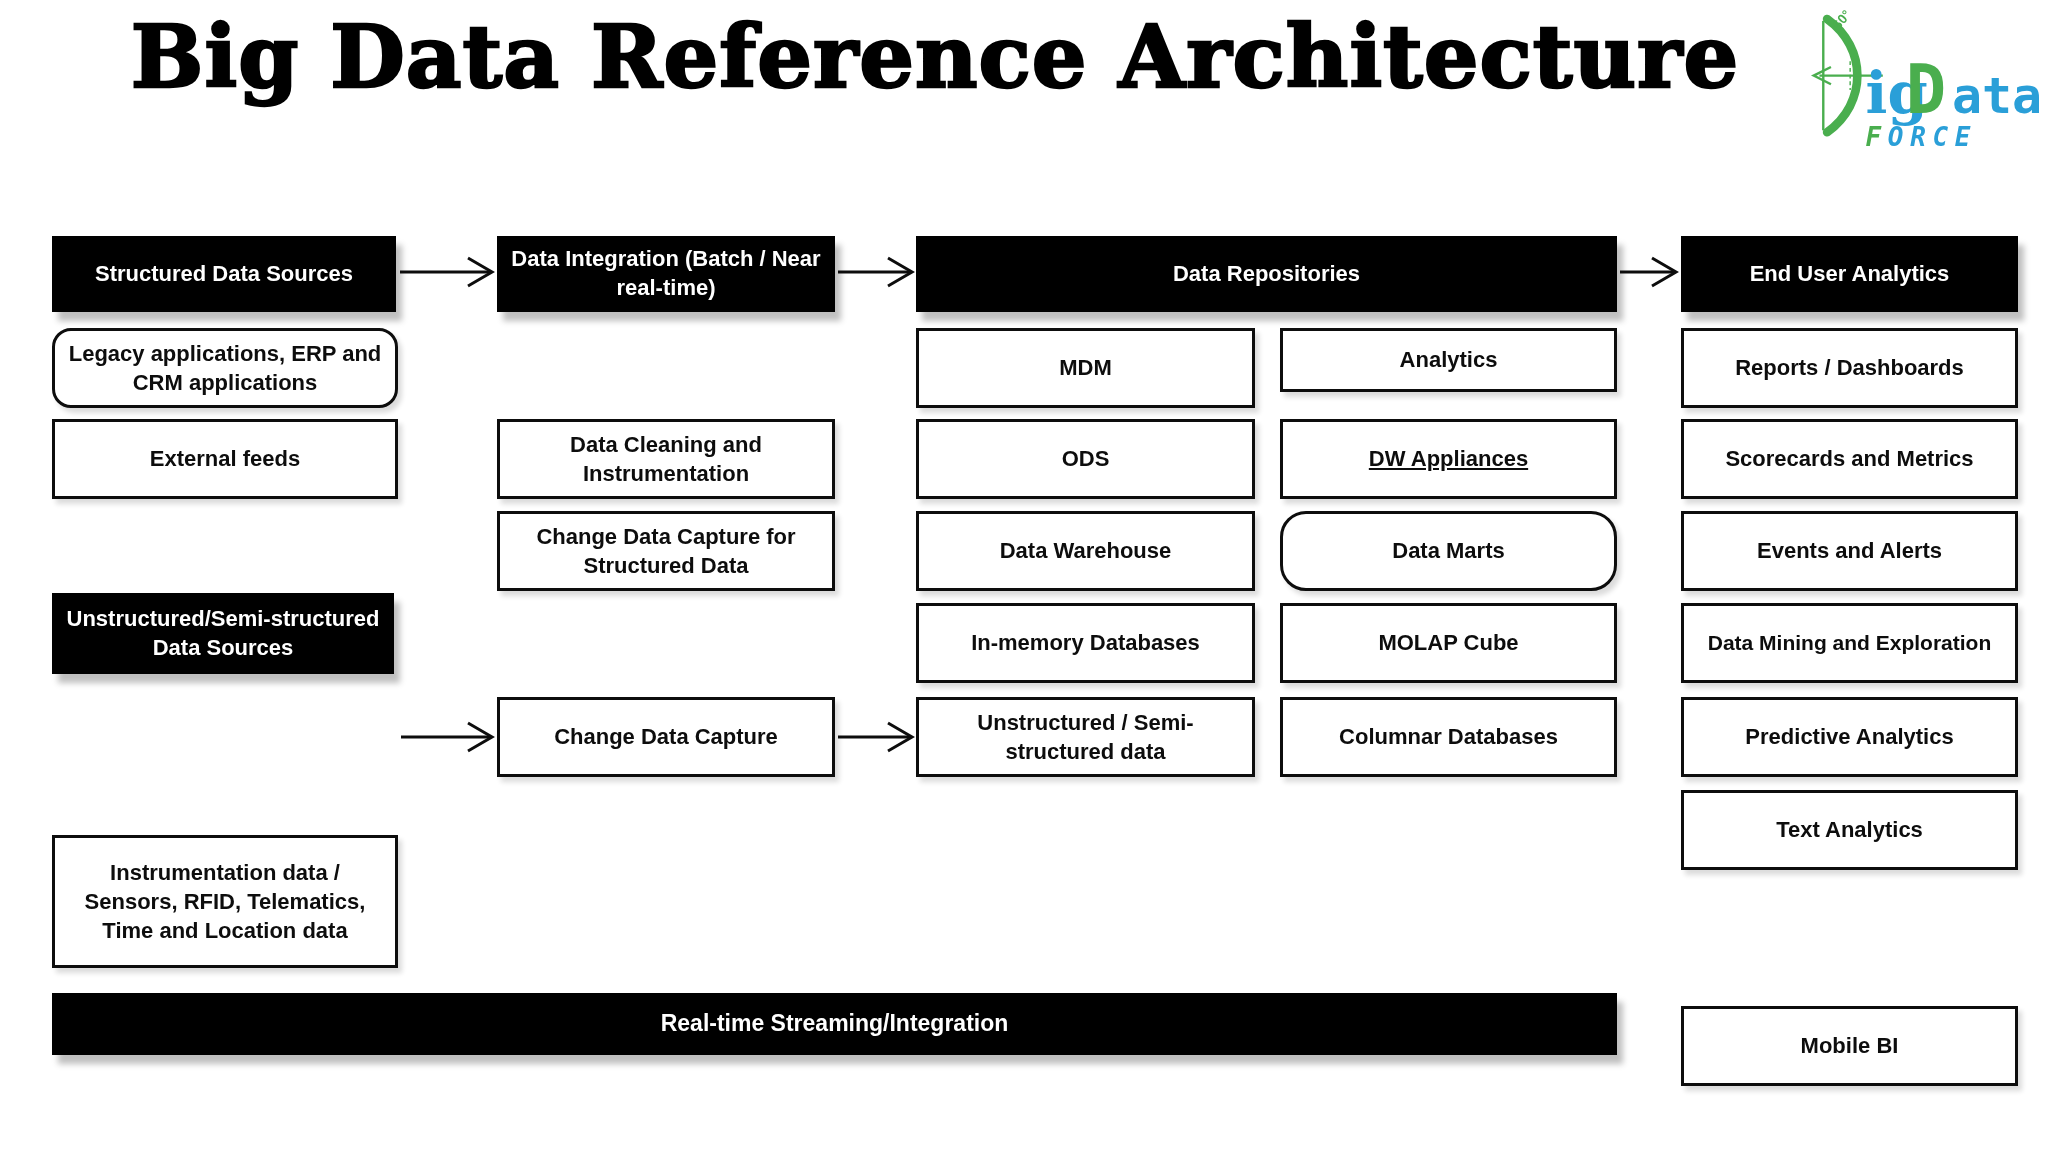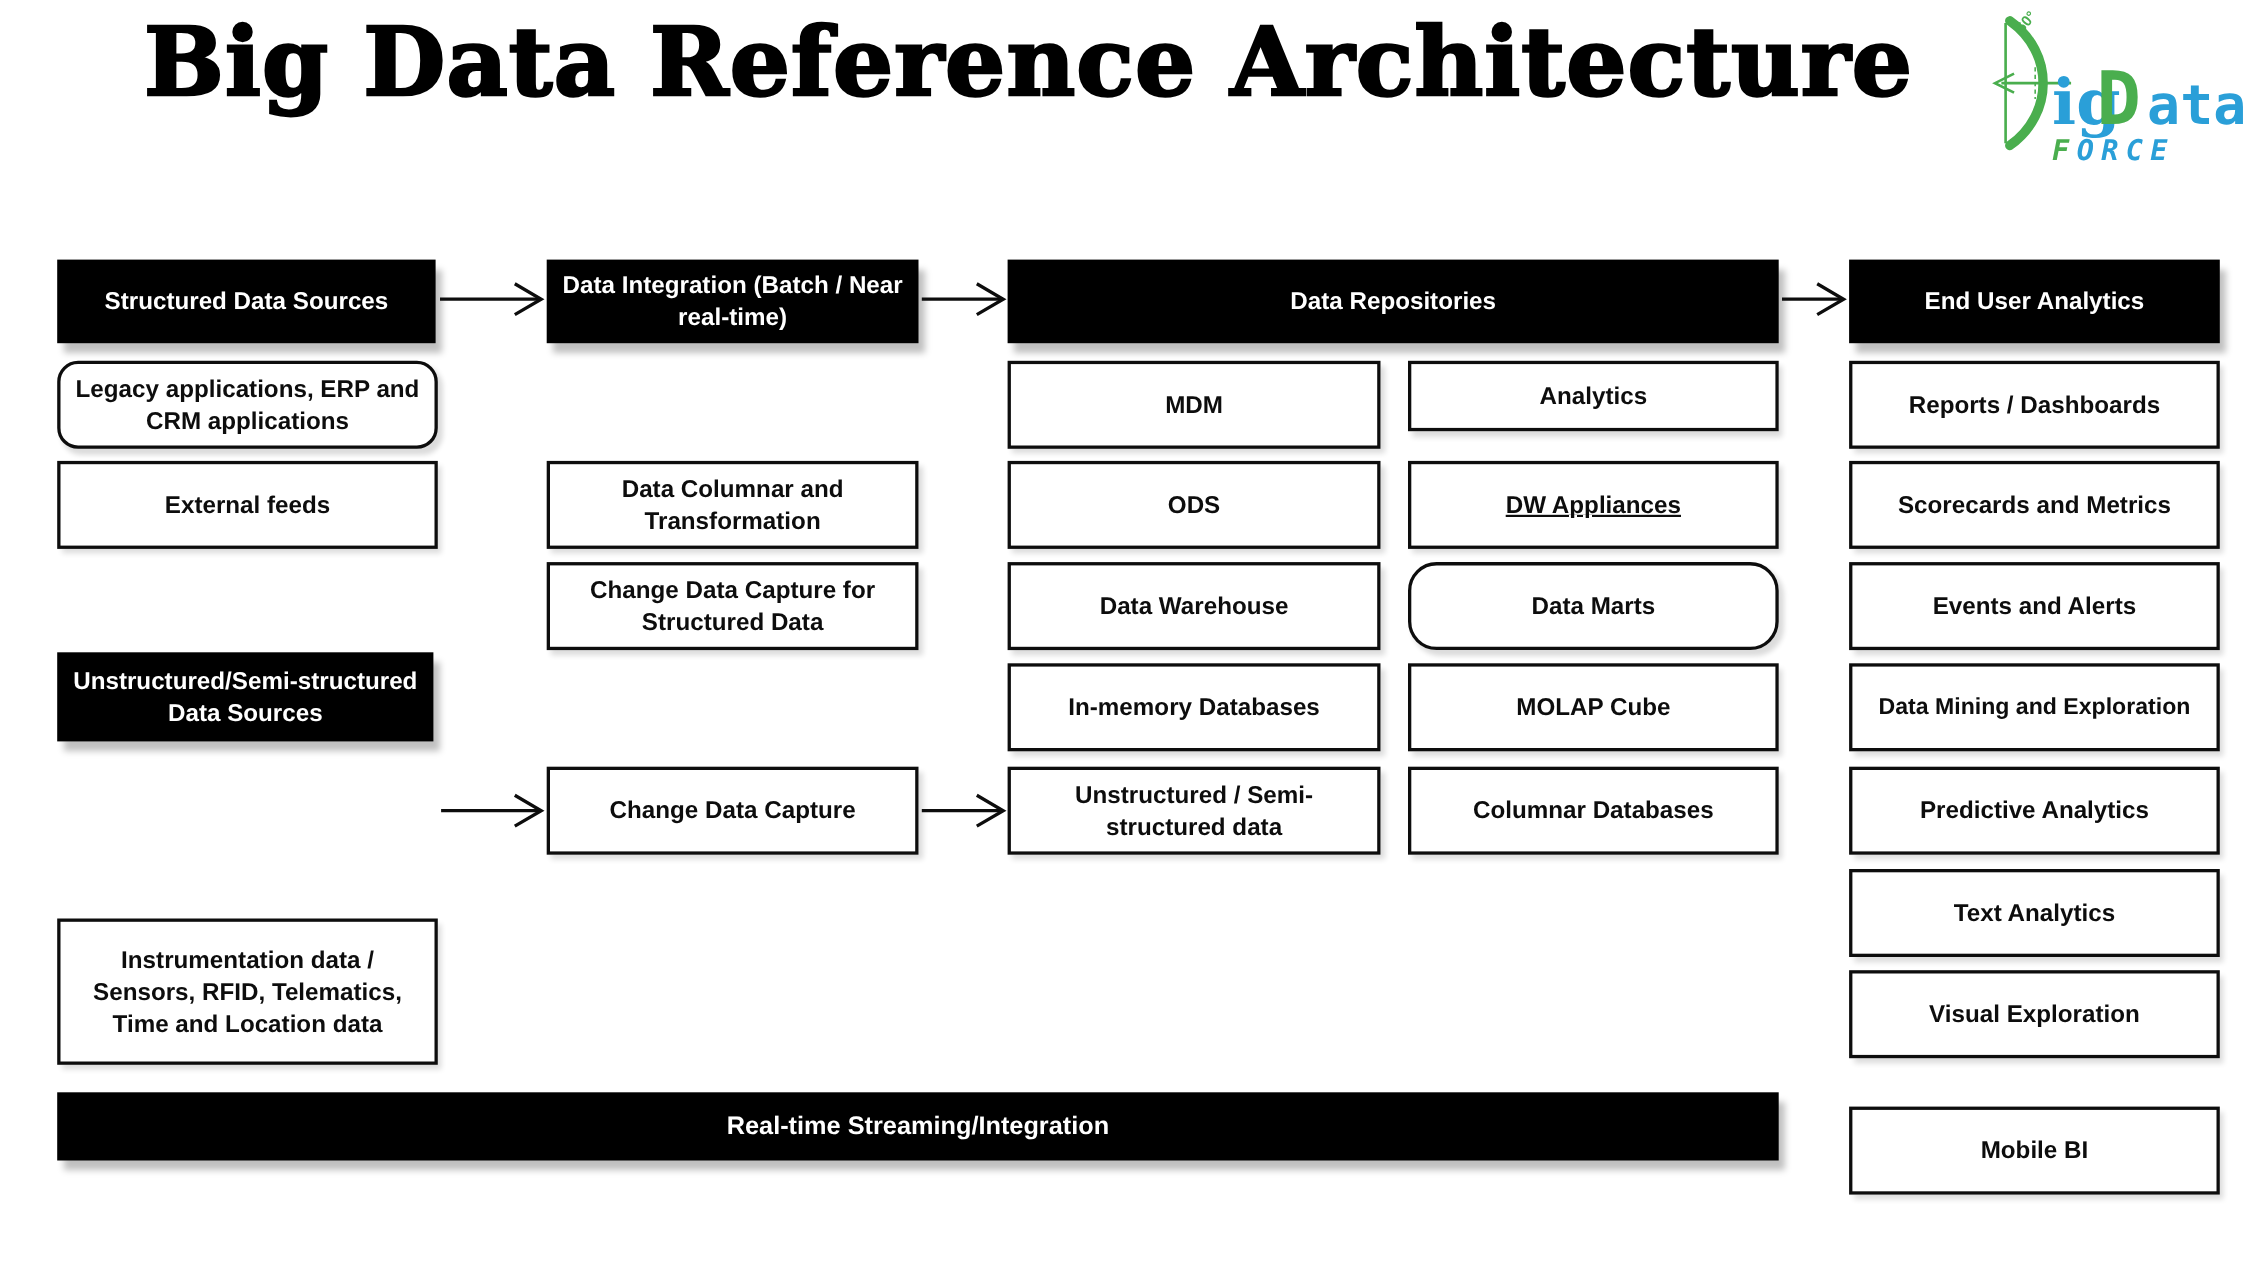--- a/index.html
+++ b/index.html
@@ -54,21 +54,21 @@
     <text x="62" y="148" font-size="27" font-weight="bold" font-style="italic" letter-spacing="7" font-family="DejaVu Sans Mono, monospace"><tspan fill="#4aae4e">F</tspan><tspan fill="#2a9fd8">ORCE</tspan></text>
   </svg>
 
   <div class="hdr" style="left:52px; top:236px; width:344px; height:76px;">Structured Data Sources</div>
   <div class="box" style="left:52px; top:328px; width:346px; height:80px;border-radius:19px;">Legacy applications, ERP and CRM applications</div>
   <div class="box" style="left:52px; top:419px; width:346px; height:80px;">External feeds</div>
   <div class="hdr" style="left:52px; top:593px; width:342px; height:81px;">Unstructured/Semi-structured  Data Sources</div>
   <div class="box" style="left:52px; top:835px; width:346px; height:133px;">Instrumentation data / Sensors, RFID,  Telematics, Time and Location data</div>
 
   <div class="hdr" style="left:497px; top:236px; width:338px; height:76px;">Data Integration (Batch / Near real-time)</div>
-  <div class="box" style="left:497px; top:419px; width:338px; height:80px;">Data Columnar and Transformation</div>
+  <div class="box" style="left:497px; top:419px; width:338px; height:80px;">Data Cleaning and Instrumentation</div>
   <div class="box" style="left:497px; top:511px; width:338px; height:80px;">Change Data Capture for Structured Data</div>
   <div class="box" style="left:497px; top:697px; width:338px; height:80px;">Change Data Capture</div>
 
   <div class="hdr" style="left:916px; top:236px; width:701px; height:76px;">Data Repositories</div>
   <div class="box" style="left:916px; top:328px; width:339px; height:80px;">MDM</div>
   <div class="box" style="left:916px; top:419px; width:339px; height:80px;">ODS</div>
   <div class="box" style="left:916px; top:511px; width:339px; height:80px;">Data Warehouse</div>
   <div class="box" style="left:916px; top:603px; width:339px; height:80px;">In-memory Databases</div>
   <div class="box" style="left:916px; top:697px; width:339px; height:80px;">Unstructured / Semi-structured data</div>
   <div class="box" style="left:1280px; top:328px; width:337px; height:64px;">Analytics</div>
@@ -77,21 +77,20 @@
   <div class="box" style="left:1280px; top:603px; width:337px; height:80px;">MOLAP  Cube</div>
   <div class="box" style="left:1280px; top:697px; width:337px; height:80px;">Columnar Databases</div>
 
   <div class="hdr" style="left:1681px; top:236px; width:337px; height:76px;">End User Analytics</div>
   <div class="box" style="left:1681px; top:328px; width:337px; height:80px;">Reports / Dashboards</div>
   <div class="box" style="left:1681px; top:419px; width:337px; height:80px;">Scorecards and Metrics</div>
   <div class="box" style="left:1681px; top:511px; width:337px; height:80px;">Events and Alerts</div>
   <div class="box fs21" style="left:1681px; top:603px; width:337px; height:80px;">Data Mining and Exploration</div>
   <div class="box" style="left:1681px; top:697px; width:337px; height:80px;">Predictive Analytics</div>
   <div class="box" style="left:1681px; top:790px; width:337px; height:80px;">Text Analytics</div>
-  <div class="box" style="left:1681px; top:882px; width:337px; height:80px;">Visual Exploration</div>
   <div class="box" style="left:1681px; top:1006px; width:337px; height:80px;">Mobile BI</div>
 
   <div class="hdr" style="left:52px; top:993px; width:1565px; height:62px; font-size:23px;">Real-time Streaming/Integration</div>
 
   <svg class="arrows" width="2048" height="1152" viewBox="0 0 2048 1152">
     <g stroke="#0d0d0d" stroke-width="3" fill="none">
       <g>
         <line x1="400" y1="272" x2="490" y2="272"></line>
         <polyline points="468,258 492,272 468,286"></polyline>
       </g>

